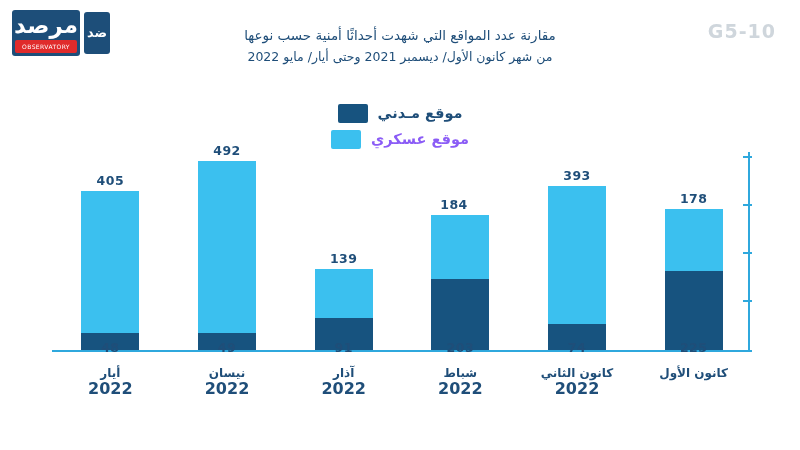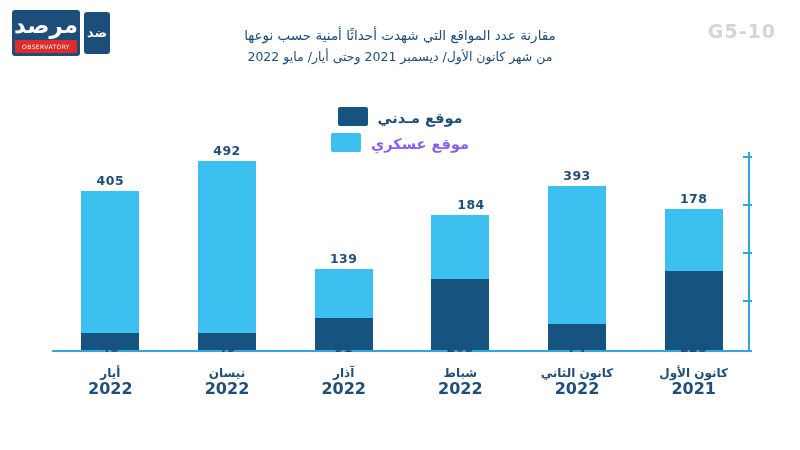--- a/index.html
+++ b/index.html
@@ -102,21 +102,21 @@
   .legend {
     position: absolute;
     top: 100px;
     left: 0;
     width: 800px;
     text-align: center;
   }
   .legend-row {
     display: flex;
     justify-content: center;
-    align-items: flex-end;
+    align-items: center;
     gap: 10px;
     height: 26px;
   }
   .legend-swatch {
     width: 30px;
     height: 19px;
     border-radius: 2px;
   }
   .legend-text {
     font-size: 14.5px;
@@ -272,21 +272,21 @@
         <div class="val-top" style="right: 29.3333px; top: 39px;">178</div>
         <div class="bar-group" style="right: 146px;">
           <div class="seg seg-mil" style="height: 138px; background: rgb(59, 192, 239);"></div>
           <div class="seg seg-civ" style="height: 26px; background: rgb(23, 83, 127);"></div>
         </div>
         <div class="val-top" style="right: 146px; top: 16px;">393</div>
         <div class="bar-group" style="right: 262.667px;">
           <div class="seg seg-mil" style="height: 64px; background: rgb(59, 192, 239);"></div>
           <div class="seg seg-civ" style="height: 71px; background: rgb(23, 83, 127);"></div>
         </div>
-        <div class="val-top" style="right: 252px; top: 45px;">184</div>
+        <div class="val-top" style="right: 269px; top: 45px;">184</div>
         <div class="bar-group" style="right: 379.333px;">
           <div class="seg seg-mil" style="height: 49px; background: rgb(59, 192, 239);"></div>
           <div class="seg seg-civ" style="height: 32px; background: rgb(23, 83, 127);"></div>
         </div>
         <div class="val-top" style="right: 379.333px; top: 99px;">139</div>
         <div class="bar-group" style="right: 496px;">
           <div class="seg seg-mil" style="height: 172px; background: rgb(59, 192, 239);"></div>
           <div class="seg seg-civ" style="height: 17px; background: rgb(23, 83, 127);"></div>
         </div>
         <div class="val-top" style="right: 496px; top: -9px;">492</div>
@@ -295,21 +295,20 @@
           <div class="seg seg-civ" style="height: 17px; background: rgb(23, 83, 127);"></div>
         </div>
         <div class="val-top" style="right: 612.667px; top: 21px;">405</div>
       </div>
   </div>
 
   <div class="cats" id="cats">
       <div class="cat" style="right: 3.33333px;">
         <div class="cat-val">225</div>
         <div class="cat-name">كانون الأول</div>
-        <div class="cat-year">2021</div>
       </div>
       <div class="cat" style="right: 120px;">
         <div class="cat-val">74</div>
         <div class="cat-name">كانون الثاني</div>
         <div class="cat-year">2022</div>
       </div>
       <div class="cat" style="right: 236.667px;">
         <div class="cat-val">203</div>
         <div class="cat-name">شباط</div>
         <div class="cat-year">2022</div>

